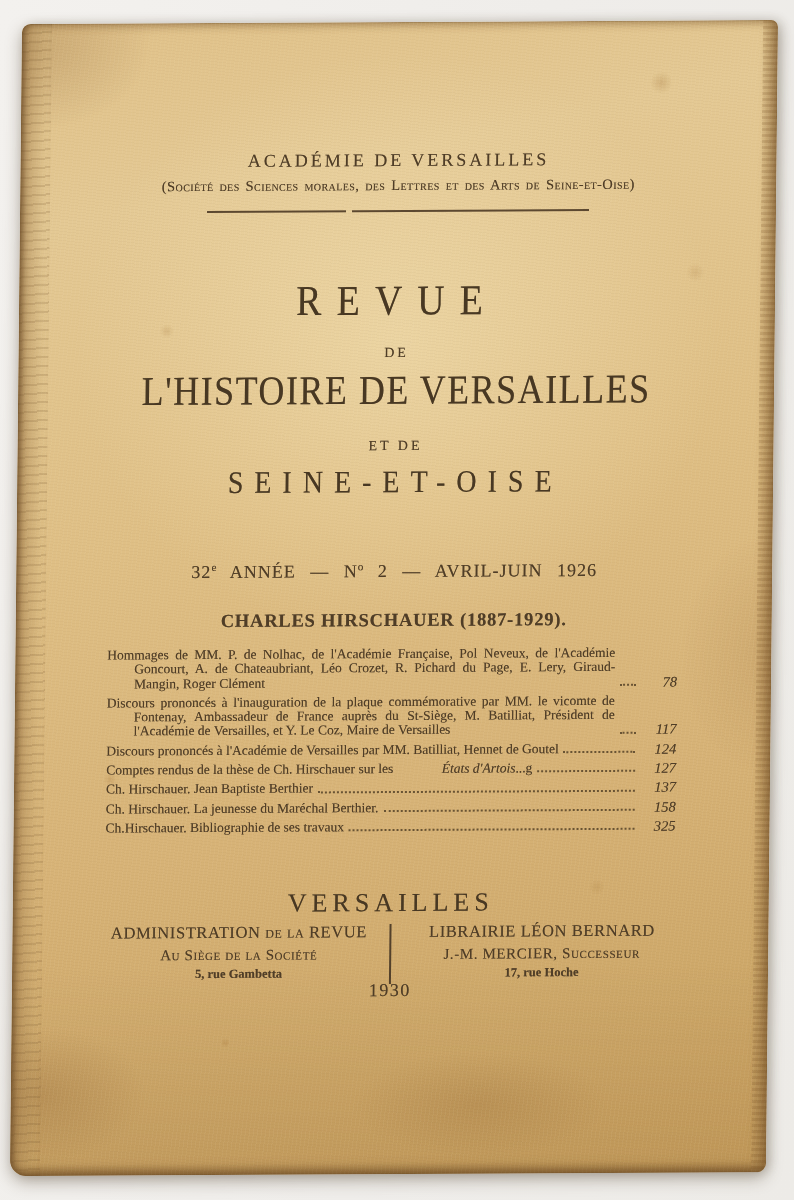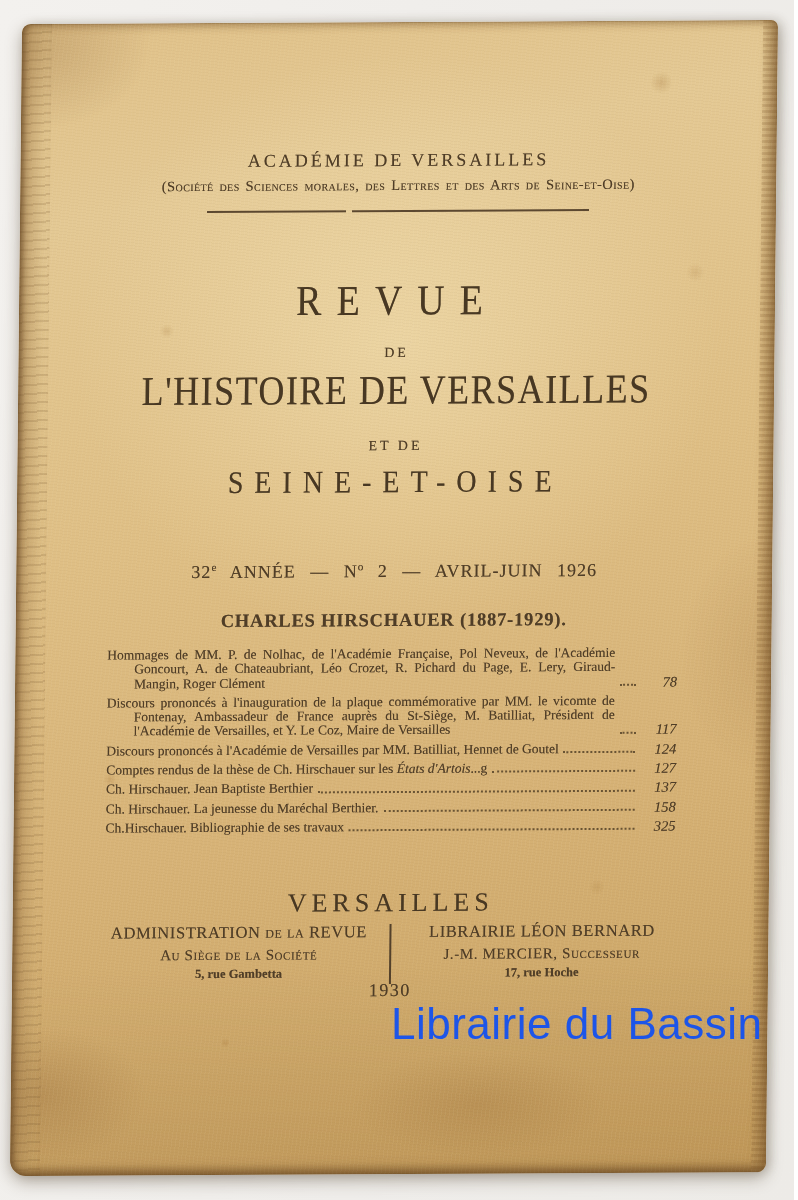--- a/index.html
+++ b/index.html
@@ -91,21 +91,21 @@
 
   .issue { top:538px; font-size:18px; letter-spacing:1px; word-spacing:9px; }
   .issue sup { font-size:62%; vertical-align:super; letter-spacing:0; }
   .charles { top:588px; font-size:18.5px; letter-spacing:0.8px; font-weight:600; }
 
   .toc { top:625px; left:92px !important; right:auto !important; width:570px; text-align:left;
          font-size:13.5px; line-height:14.3px; }
   .toc-row { display:flex; align-items:flex-end; margin-bottom:5px; }
   .toc-text { flex:0 1 auto; max-width:522px; text-align:justify;
               padding-left:27px; text-indent:-27px; }
-  .toc-text i { font-style:italic; }
+  .toc-text i { font-style:italic;margin-left:45px; }
   .dots { flex:1 1 16px; min-width:16px; height:0; margin:0 5px 3px 5px;
           border-bottom:2px dotted rgba(86,67,40,0.85); }
   .toc-page { flex:0 0 36px; text-align:right; font-size:14.5px; padding-bottom:0px;font-style:italic; }
 
   .versailles { top:866px; font-size:26px; letter-spacing:5px; color:#483823; }
 
   .cols { top:900px; display:flex; justify-content:center; align-items:stretch; }
   .col { width:292px; }
   .col .l1 { font-size:16.5px; letter-spacing:0.6px; white-space:nowrap; }
   .col .l2 { font-size:15px; margin-top:4px; letter-spacing:0.6px; white-space:nowrap; }
@@ -211,15 +211,14 @@
           <div class="l2 sc ink">J.-M. MERCIER, Successeur</div>
           <div class="l3 ink">17, rue Hoche</div>
         </div>
       </div>
 
       <div class="year1930 ink">1930</div>
 
     </div>
   </div>
 
-  <div class="watermark">Librairie du Bassin</div>
 
 </div>
 
 </body></html>

